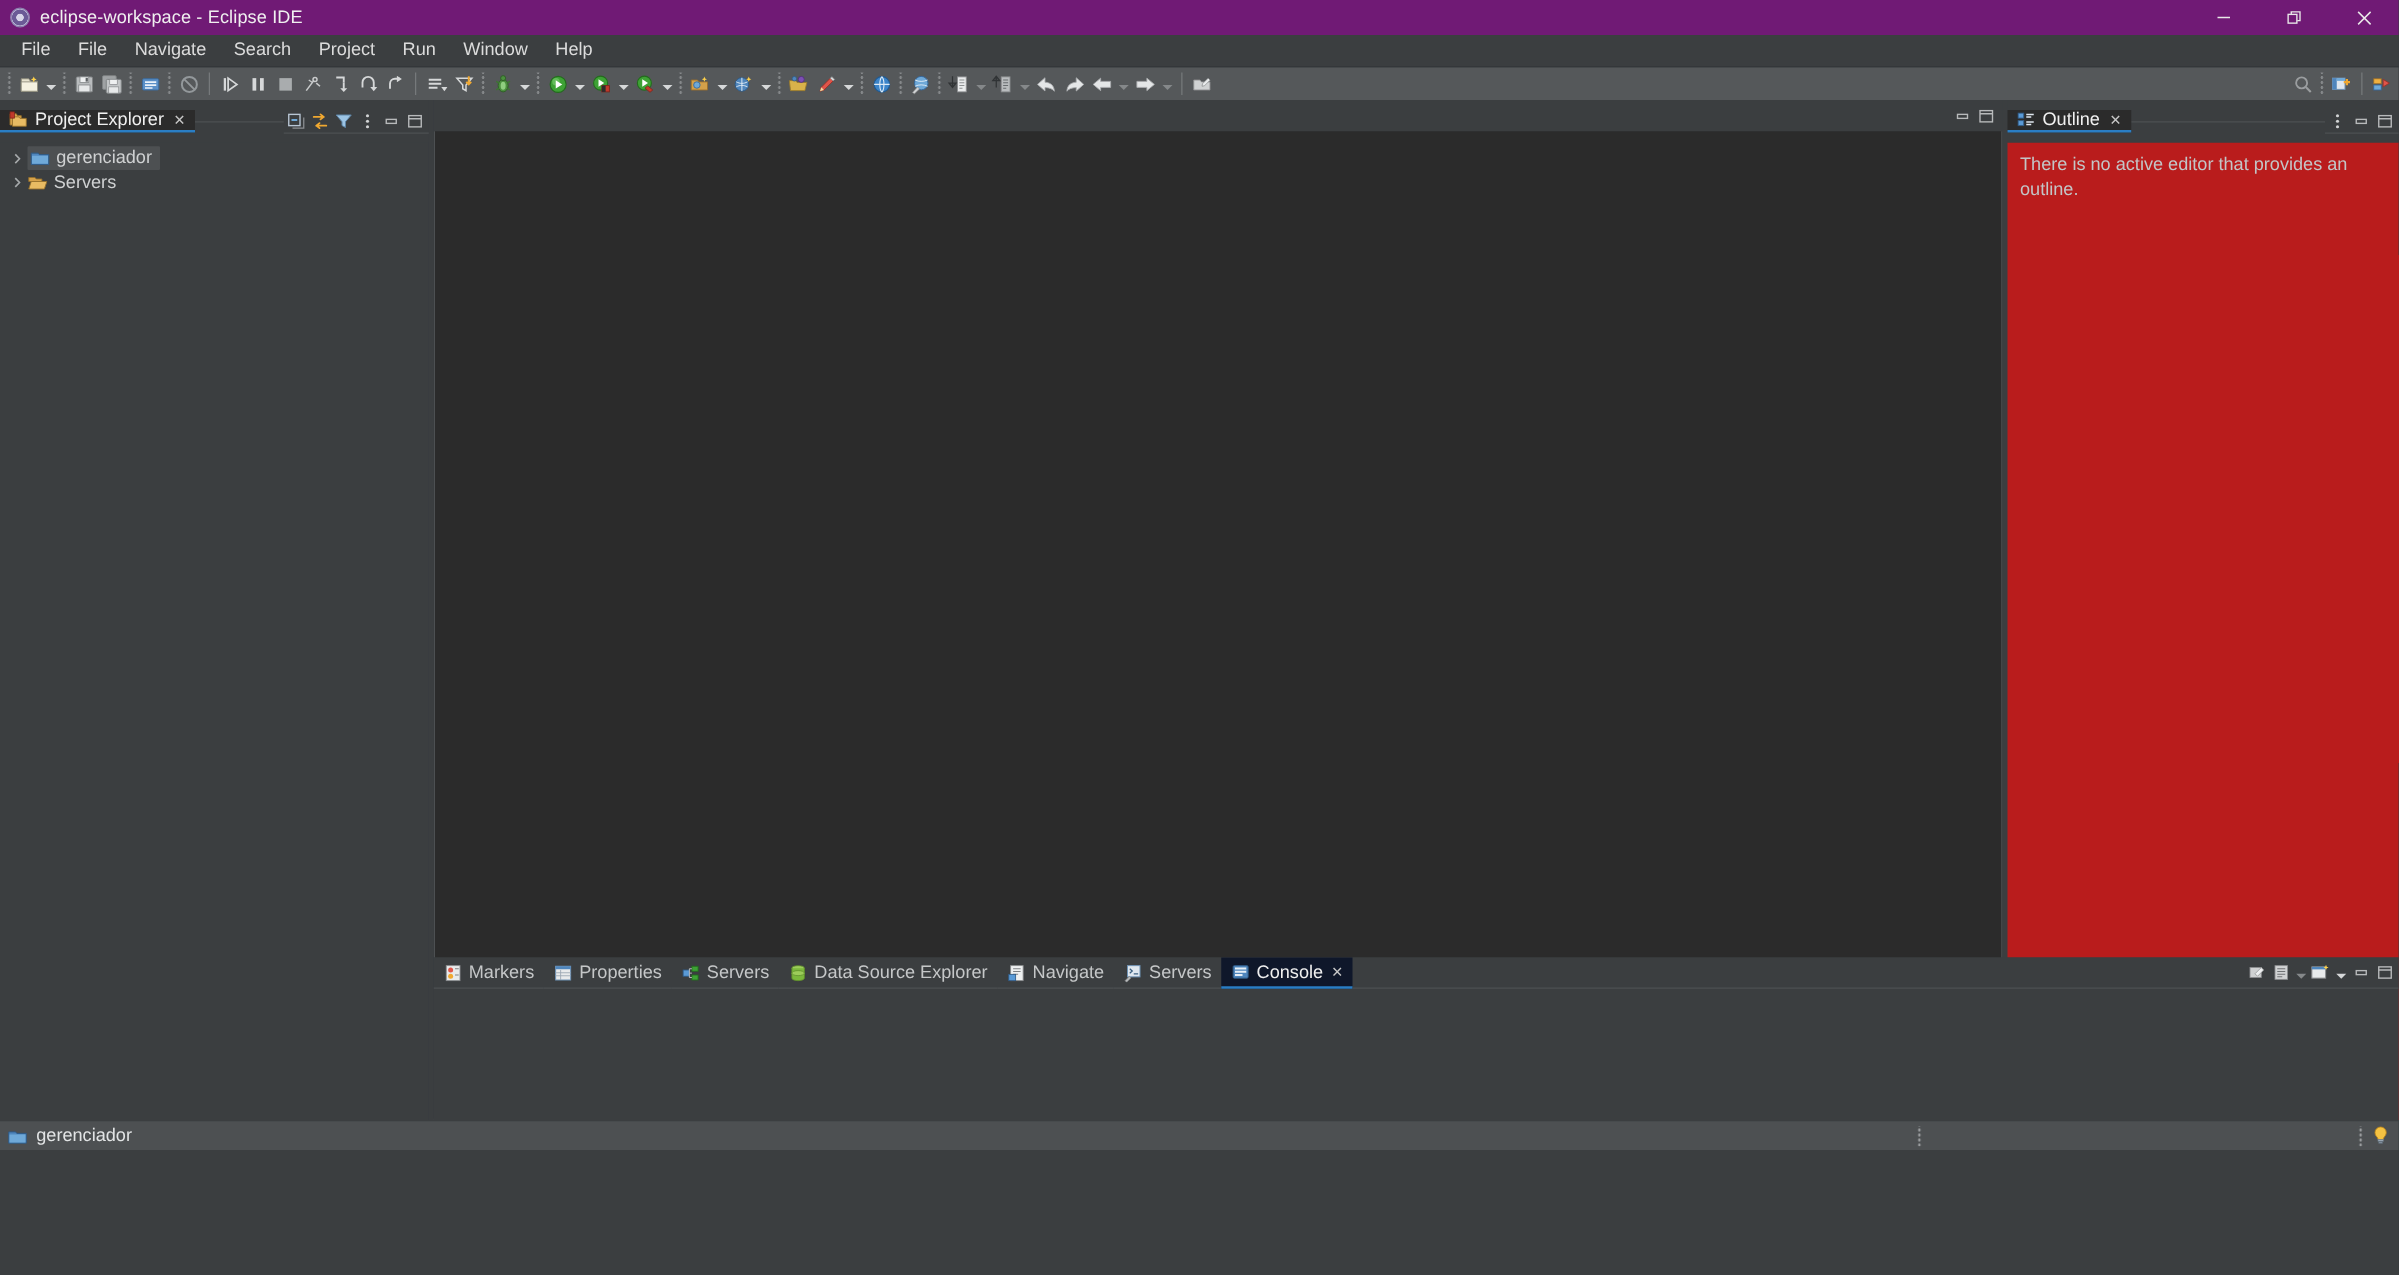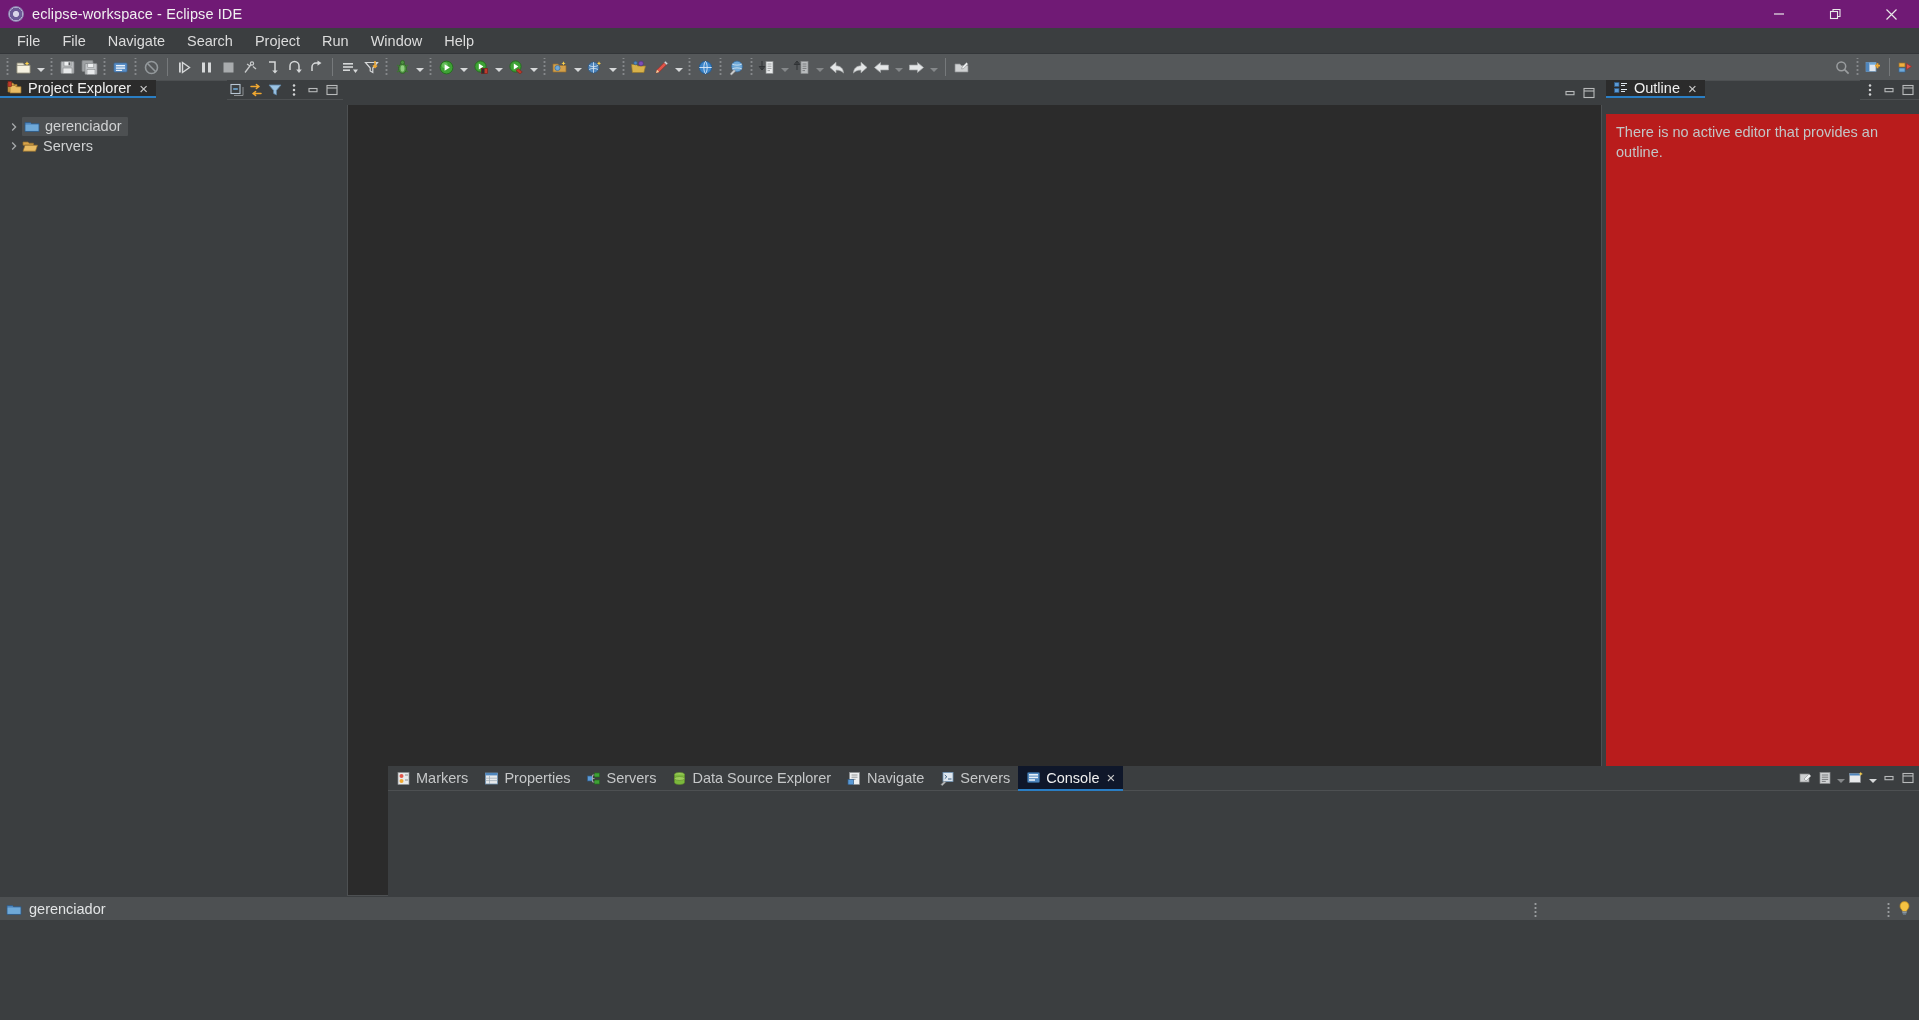--- a/index.html
+++ b/index.html
@@ -25,21 +25,21 @@
   }
   .title-text { color: #f0f0f0; font-size: 14.5px; letter-spacing: .1px; }
   .win-controls { position: absolute; right: 0; top: 0; height: 28px; display: flex; }
   .win-btn {
     width: 56px; height: 28px; display: flex; align-items: center; justify-content: center;
     color: #e8e8e8;
   }
 
   
   .menubar {
-    height: 26px; background: #3b3e40; display: flex; align-items: center;
+    height: 26px; background: #3b3e40; display: flex; 
     padding-left: 6px; border-bottom: 1px solid #333639;
   }
   .menu-item {
     color: #dcdcdc; font-size: 14.5px; padding: 3px 11px; line-height: 18px;
   }
 
   
   .toolbar {
     height: 26px; background: #55585a; display: flex; align-items: center;
     padding-left: 3px; position: relative;
@@ -67,21 +67,21 @@
   .tb-arrow.dim i { border-top-color: #85888a; }
   .tb-right { position: absolute; right: 2px; display: flex; align-items: center; }
 
   
   .body-area { height: 816px; display: flex; background: #3b3e40; position: relative; }
 
   
   .left-stack { width: 343px; flex: none; display: flex; flex-direction: column; background: #3b3e40; }
   .sash-v { width: 4px; background: #3b3e40; flex: none; cursor: col-resize; }
 
-  .view-tabbar { height: 34px; display: flex; align-items: flex-start; position: relative; background: #3b3e40; }
+  .view-tabbar { height: 34px; display: flex; align-items: center; position: relative; background: #3b3e40; }
   .view-tab {
     display: flex; align-items: center; gap: 5px; padding: 0 8px 0 7px;
     background: #2b2b2b; color: #f0f0f0; font-size: 14.5px;
     border-bottom: 2px solid #2a7ec4; position: relative;
   }
   .view-tab .tab-close { color: #c8c8c8; font-size: 15px; margin-left: 3px; line-height: 1; }
   .tabbar-fill { flex: 1; border-bottom: 1px solid #4d5052; }
   .tabbar-tools { display: flex; align-items: center; padding-right: 2px; border-bottom: 1px solid #4d5052; }
   .vt-btn { width: 19px; height: 19px; display: inline-flex; align-items: center; justify-content: center; flex: none; }
 
@@ -102,21 +102,21 @@
   .editor-area { flex: 1; background: #2b2b2b; margin: 0 0 0 0; border: 1px solid #4d5052; border-top: none; }
 
   
   .right-stack { width: 313px; flex: none; display: flex; flex-direction: column; background: #3b3e40; }
   .outline-body { flex: 1; background: #b91c1c; padding: 8px 10px; }
   .outline-text { color: #c3c5c6; font-size: 14.5px; line-height: 20px; }
 
   
   .bottom-panel {
     position: absolute; left: 347px; right: 0; bottom: 0; height: 130px;
-    background: #3b3e40; display: flex; flex-direction: column; margin-left: 41px;
+    background: #3b3e40; display: flex; flex-direction: column;
   }
   .bottom-tabbar { height: 25px; display: flex; align-items: stretch; background: #3b3e40; position: relative; }
   .btab {
     display: flex; align-items: center; gap: 5px; padding: 0 8px;
     color: #c5c7c8; font-size: 14.5px; border-bottom: 1px solid #4d5052;
   }
   .btab.active {
     background: #0f172a; color: #f0f0f0; border-bottom: 2px solid #2a7ec4;
   }
   .btab .tab-close { color: #c8c8c8; font-size: 15px; margin-left: 2px; line-height: 1; }

